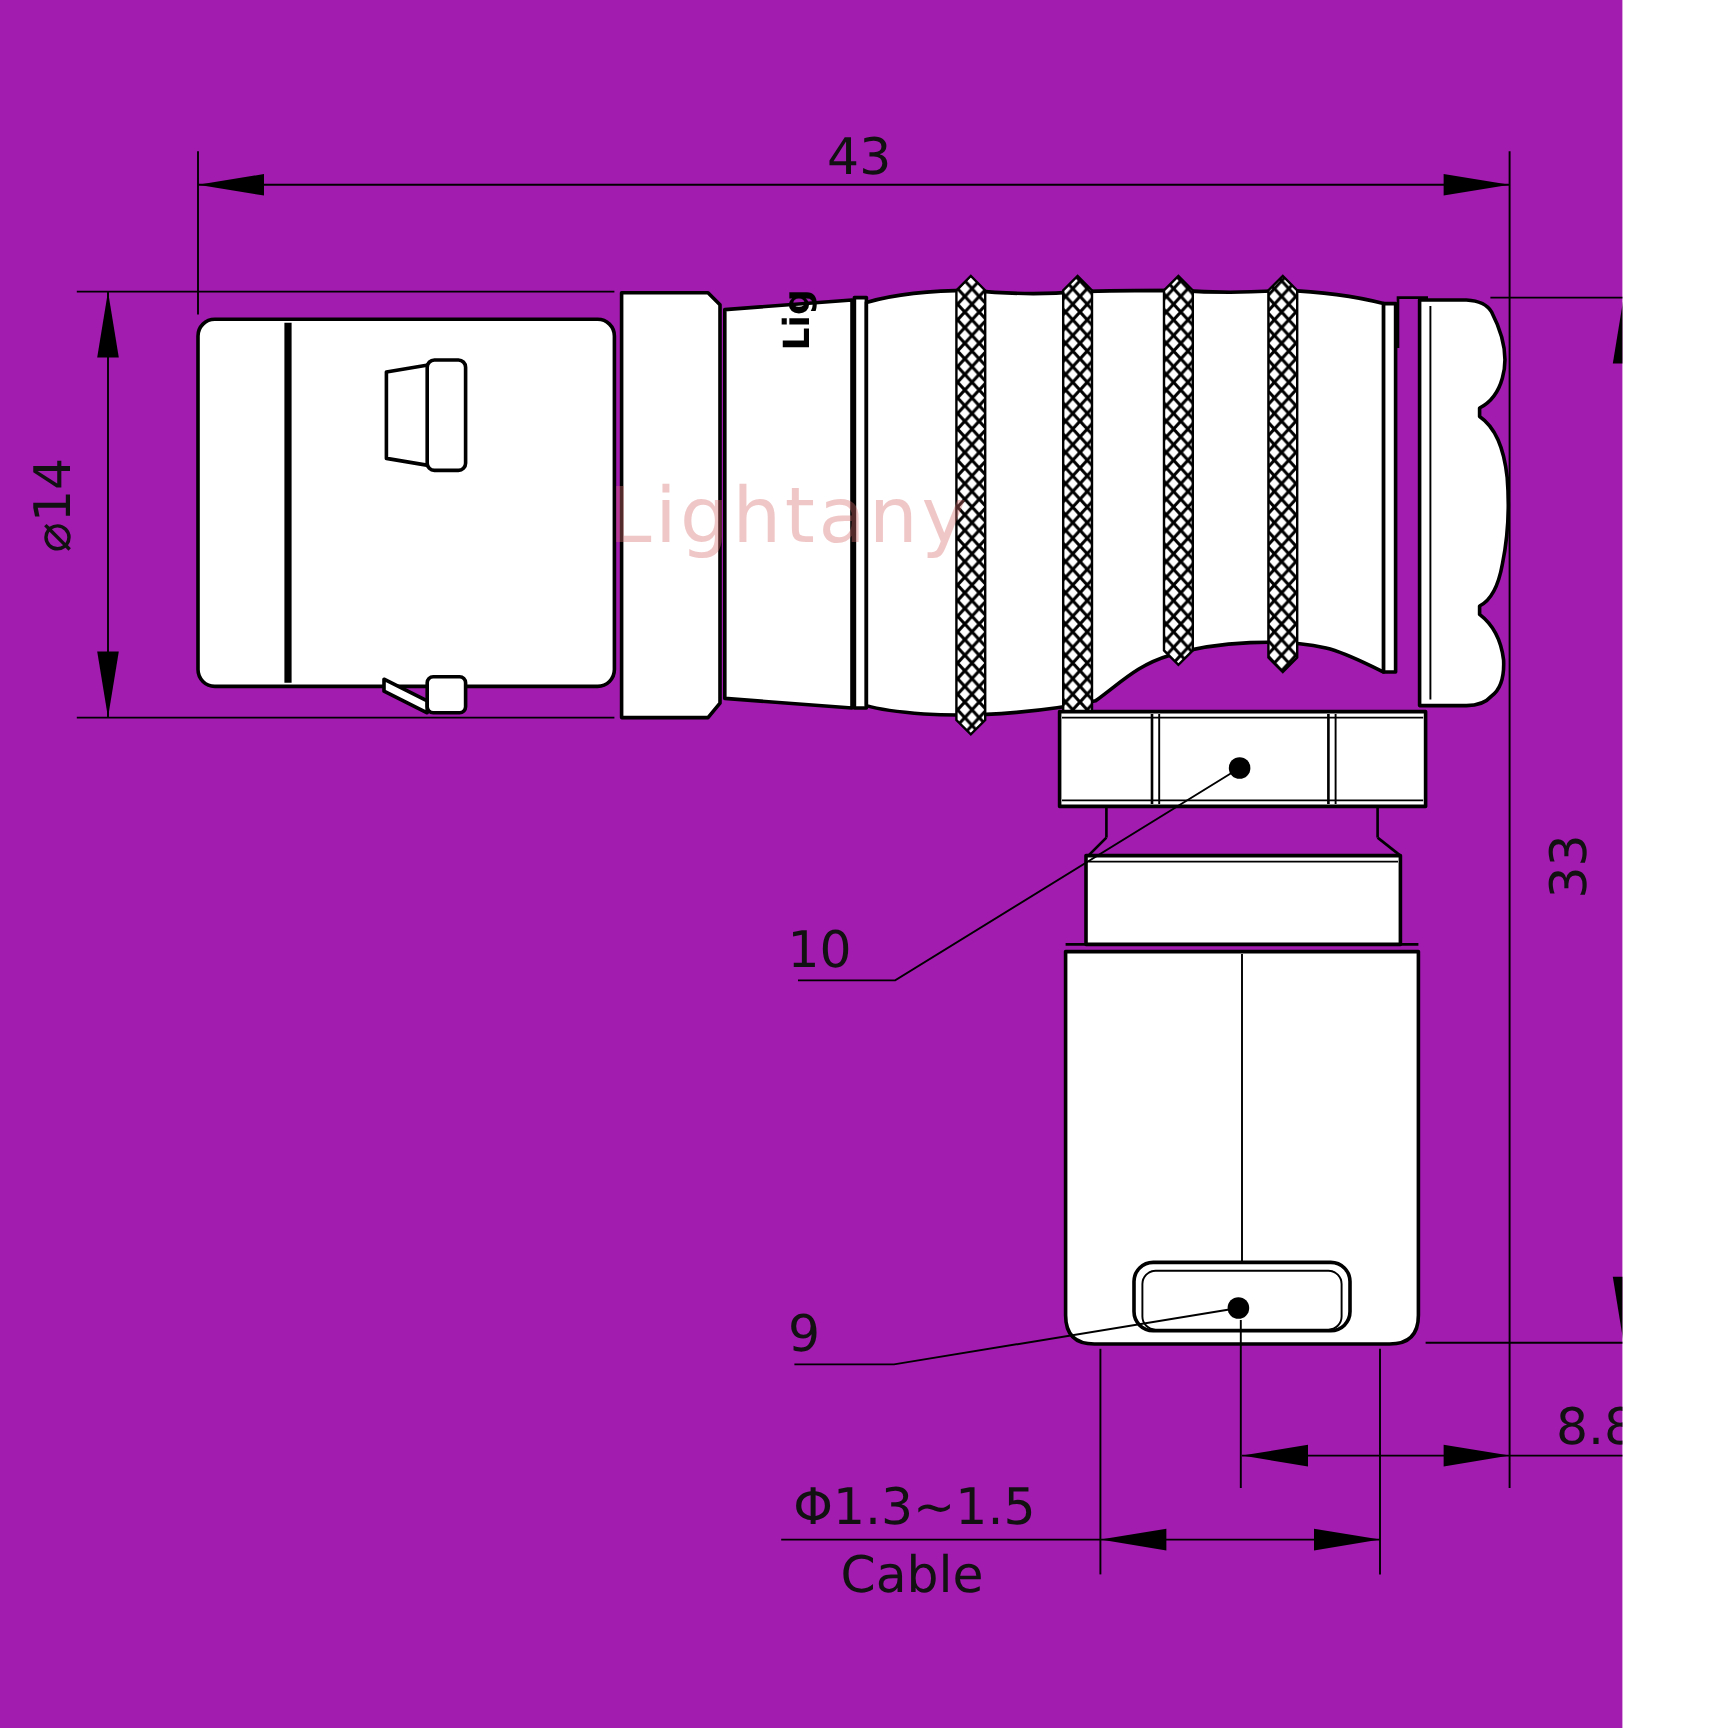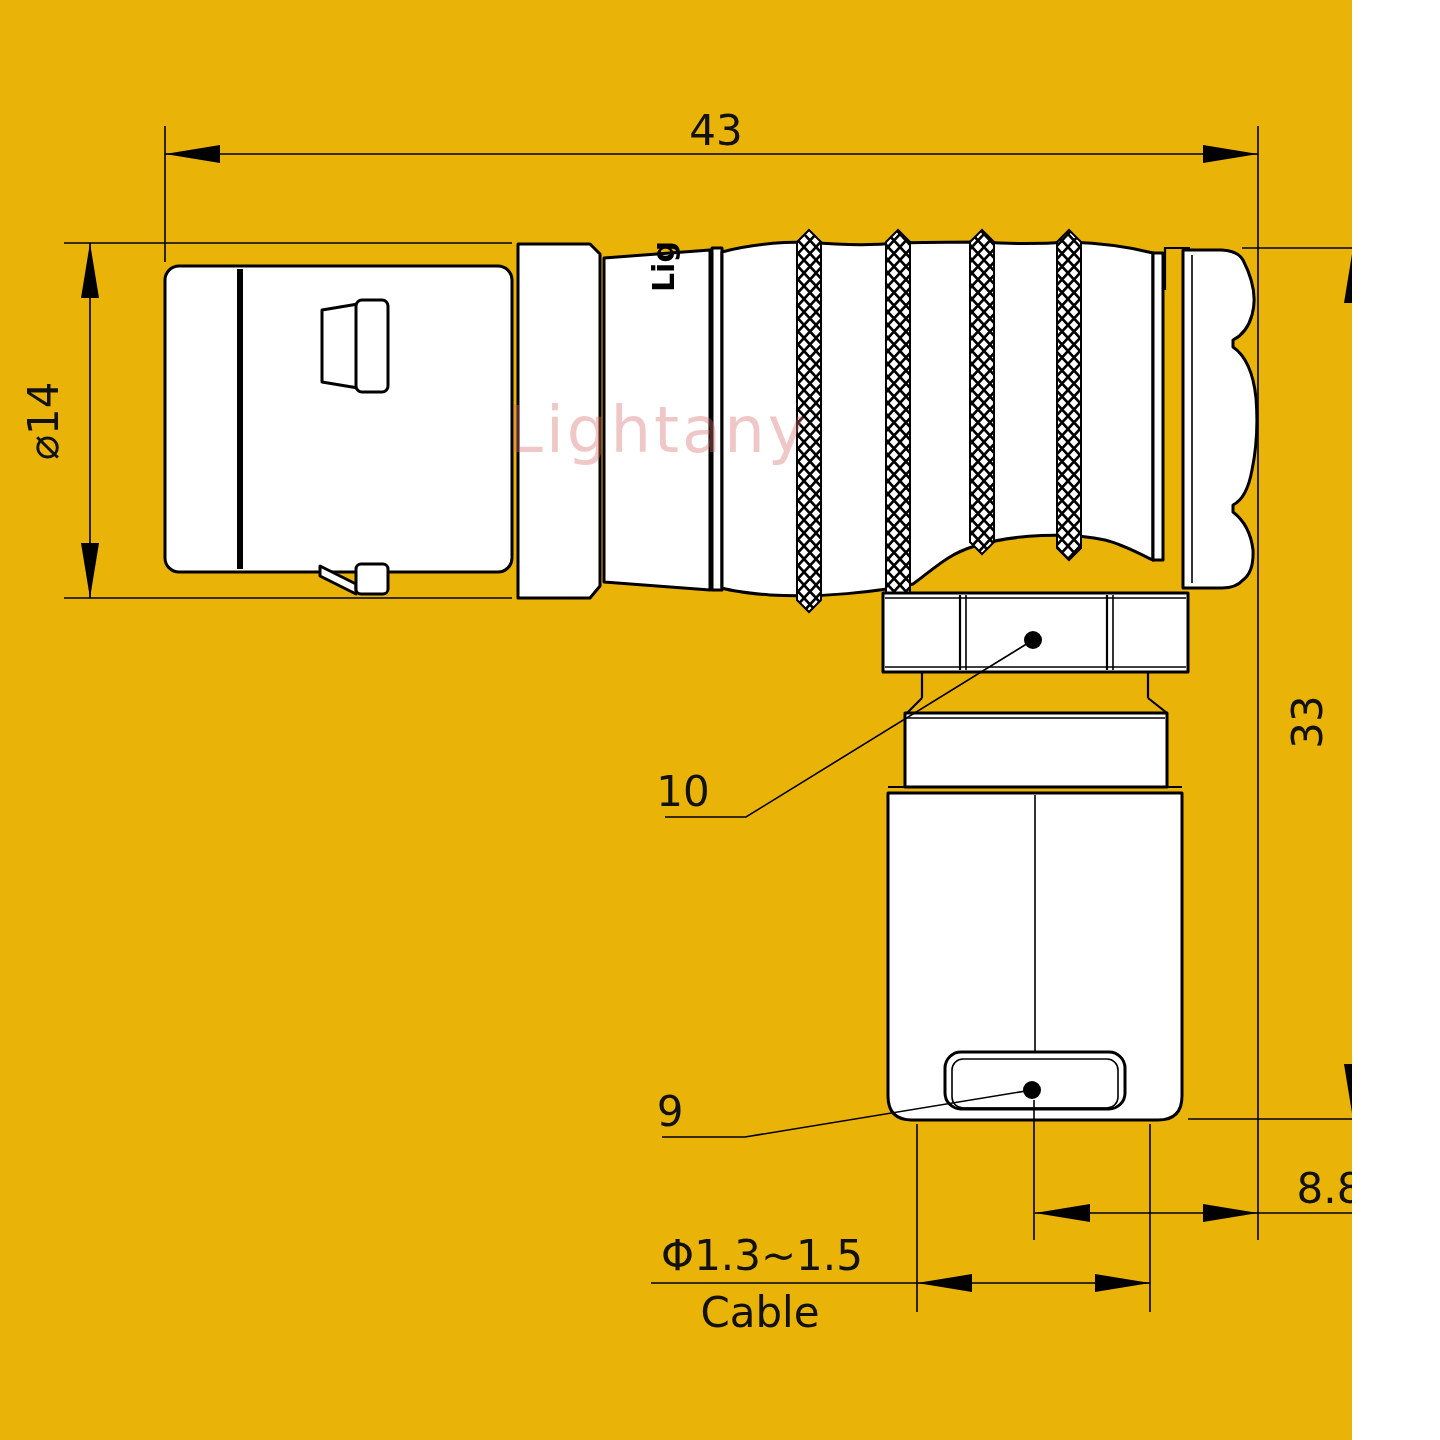--- a/index.html
+++ b/index.html
@@ -1,16 +1,16 @@
 <!DOCTYPE html>
 <html><head>
 <meta charset="utf-8">
 <style>
   html,body{margin:0;padding:0;background:#ffffff;}
-  #stage{position:relative;width:1352px;height:1440px;background:#eab308;overflow:hidden;
+  #stage{position:relative;width:1352px;height:1440px;background:#a21caf;overflow:hidden;
          font-family:"DejaVu Sans","Liberation Sans",sans-serif;}
   svg{position:absolute;left:0;top:0;}
   .outline{fill:#ffffff;stroke:#000000;stroke-width:3;stroke-linejoin:round;}
   .outline-thin{fill:none;stroke:#000000;stroke-width:1.6;}
   .outline-med{fill:none;stroke:#000000;stroke-width:2.2;}
   .dimline{fill:none;stroke:#000000;stroke-width:1.6;}
   .leader{fill:none;stroke:#000000;stroke-width:1.6;}
   .arrow{fill:#000000;stroke:none;}
   .dot{fill:#000000;stroke:none;}
   text.dim{font-family:"DejaVu Sans","Liberation Sans",sans-serif;font-size:42px;fill:#111111;}

